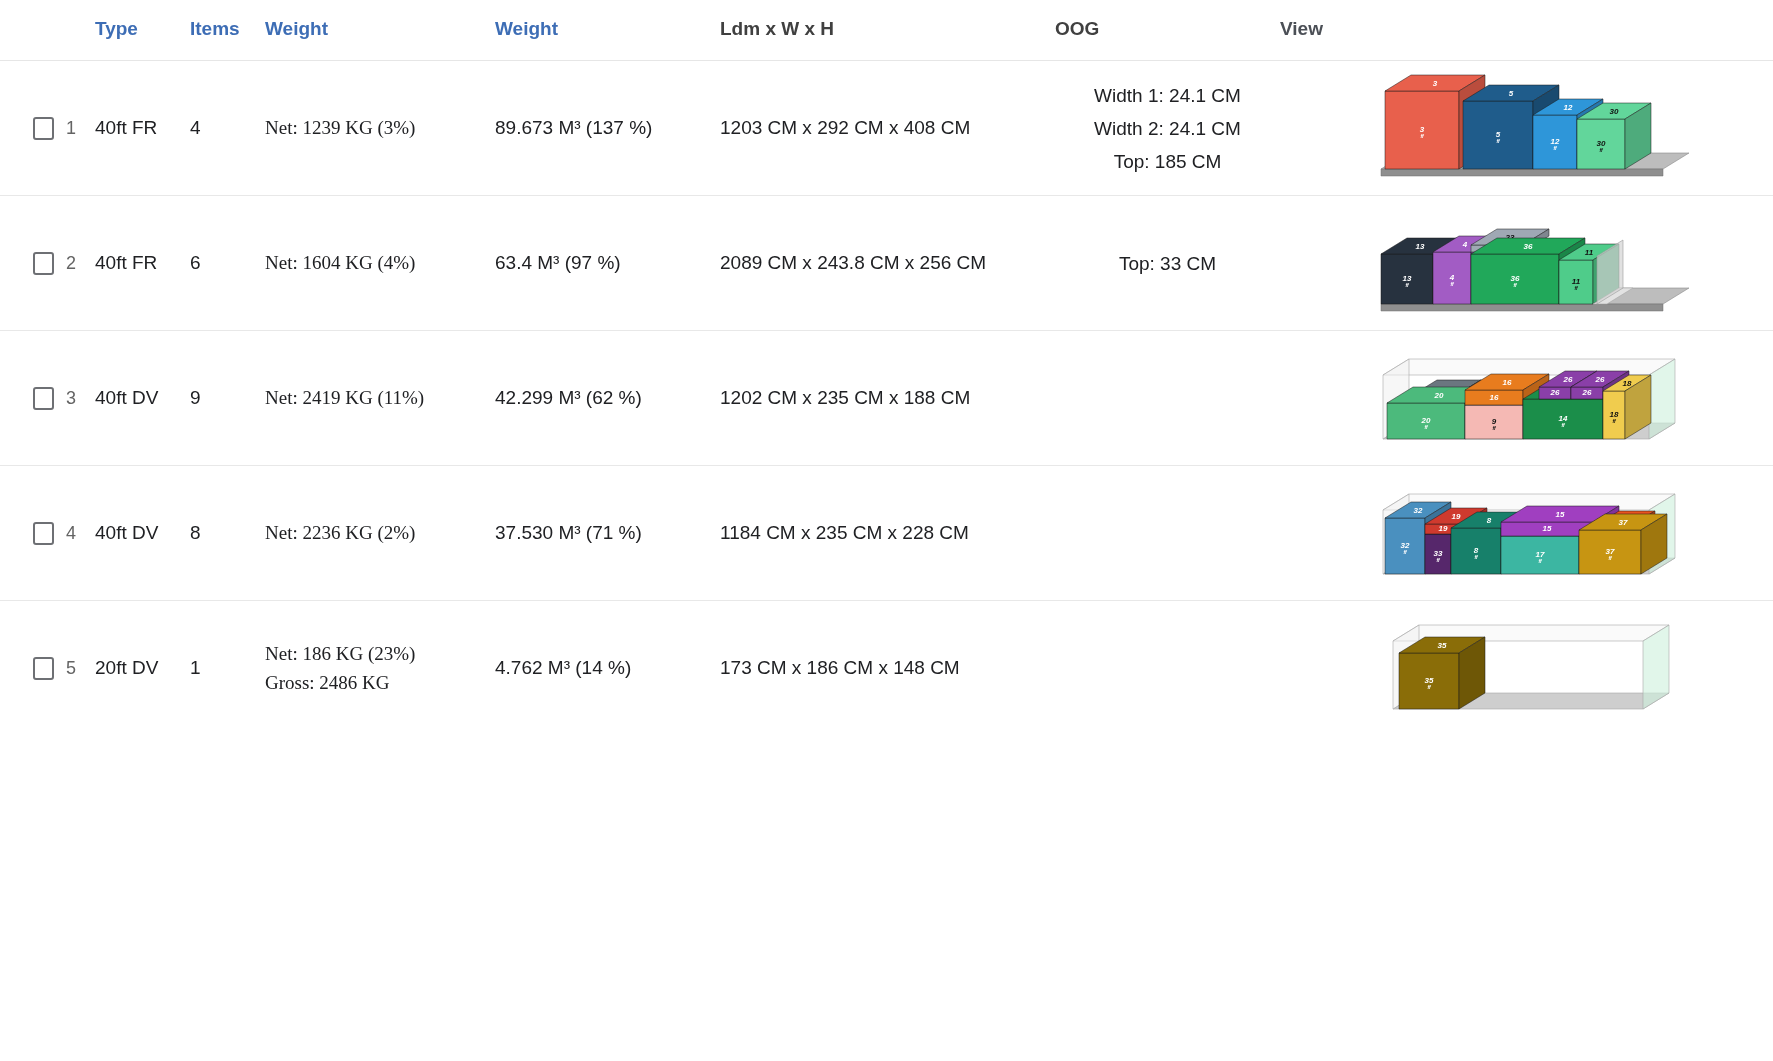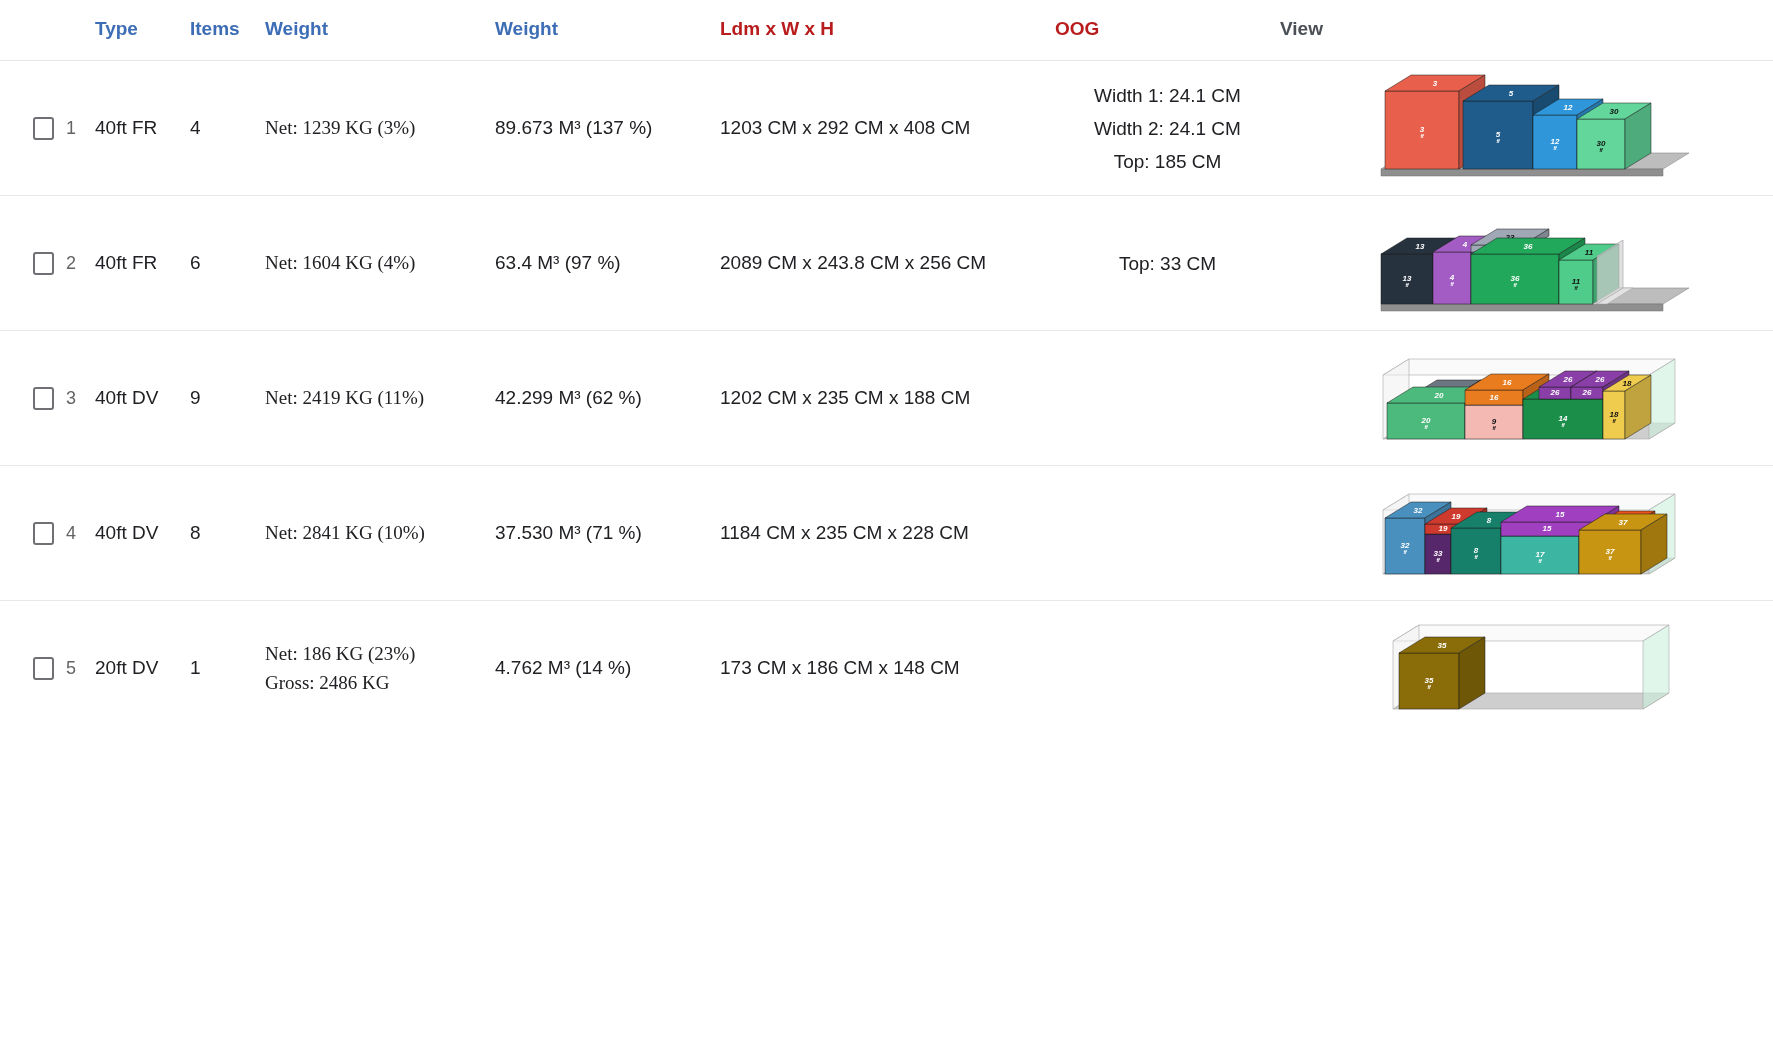--- a/index.html
+++ b/index.html
@@ -16,21 +16,21 @@
   thead th {
     font-size: 19px;
     font-weight: bold;
     text-align: left;
     padding: 18px 0 20px 0;
     vertical-align: middle;
     border-bottom: 1px solid #e6e6e6;
     white-space: nowrap;
   }
   th.sortable { color: #3d6db5; }
-  th.plain    { color: #b91c1c; }
+  th.plain    { color: #404040; }
   th.view-h   { color: #4b4f56; text-align: left; }
 
   tbody tr { border-bottom: 1px solid #e8e8e8; }
   tbody tr:last-child { border-bottom: none; }
   tbody td {
     font-size: 19px;
     color: #202124;
     vertical-align: middle;
     padding: 10px 0;
   }
@@ -289,21 +289,21 @@
         <tr>
           <td>
        <div class="chk-cell">
          <div class="checkbox"></div>
          <span class="rownum">4</span>
        </div>
      </td>
      <td>40ft DV</td>
      <td>8</td>
      <td>
-            <div class="wt-line">Net: 2841 KG (10%)</div>
+            <div class="wt-line">Net: 2236 KG (2%)</div>
           </td>
      <td>37.530 M³ (71 %)</td>
      <td>1184 CM x 235 CM x 228 CM</td>
      <td></td>
      <td class="view-cell">
        <div class="viz">
               <svg viewBox="0 0 320 118" preserveAspectRatio="xMidYMid meet">
                 <polygon points="16,100 282,100 308,84 42,84" fill="#c9c9c9" fill-opacity="0.9" stroke="#aaaaaa" stroke-width="0.6"></polygon>
                 <polygon points="16,36 282,36 308,20 42,20" fill="#f0f0f0" fill-opacity="0.35" stroke="#aaaaaa" stroke-width="0.6"></polygon>
                 <polygon points="16,100 16,36 42,20 42,84" fill="#f0f0f0" fill-opacity="0.55" stroke="#aaaaaa" stroke-width="0.6"></polygon>

